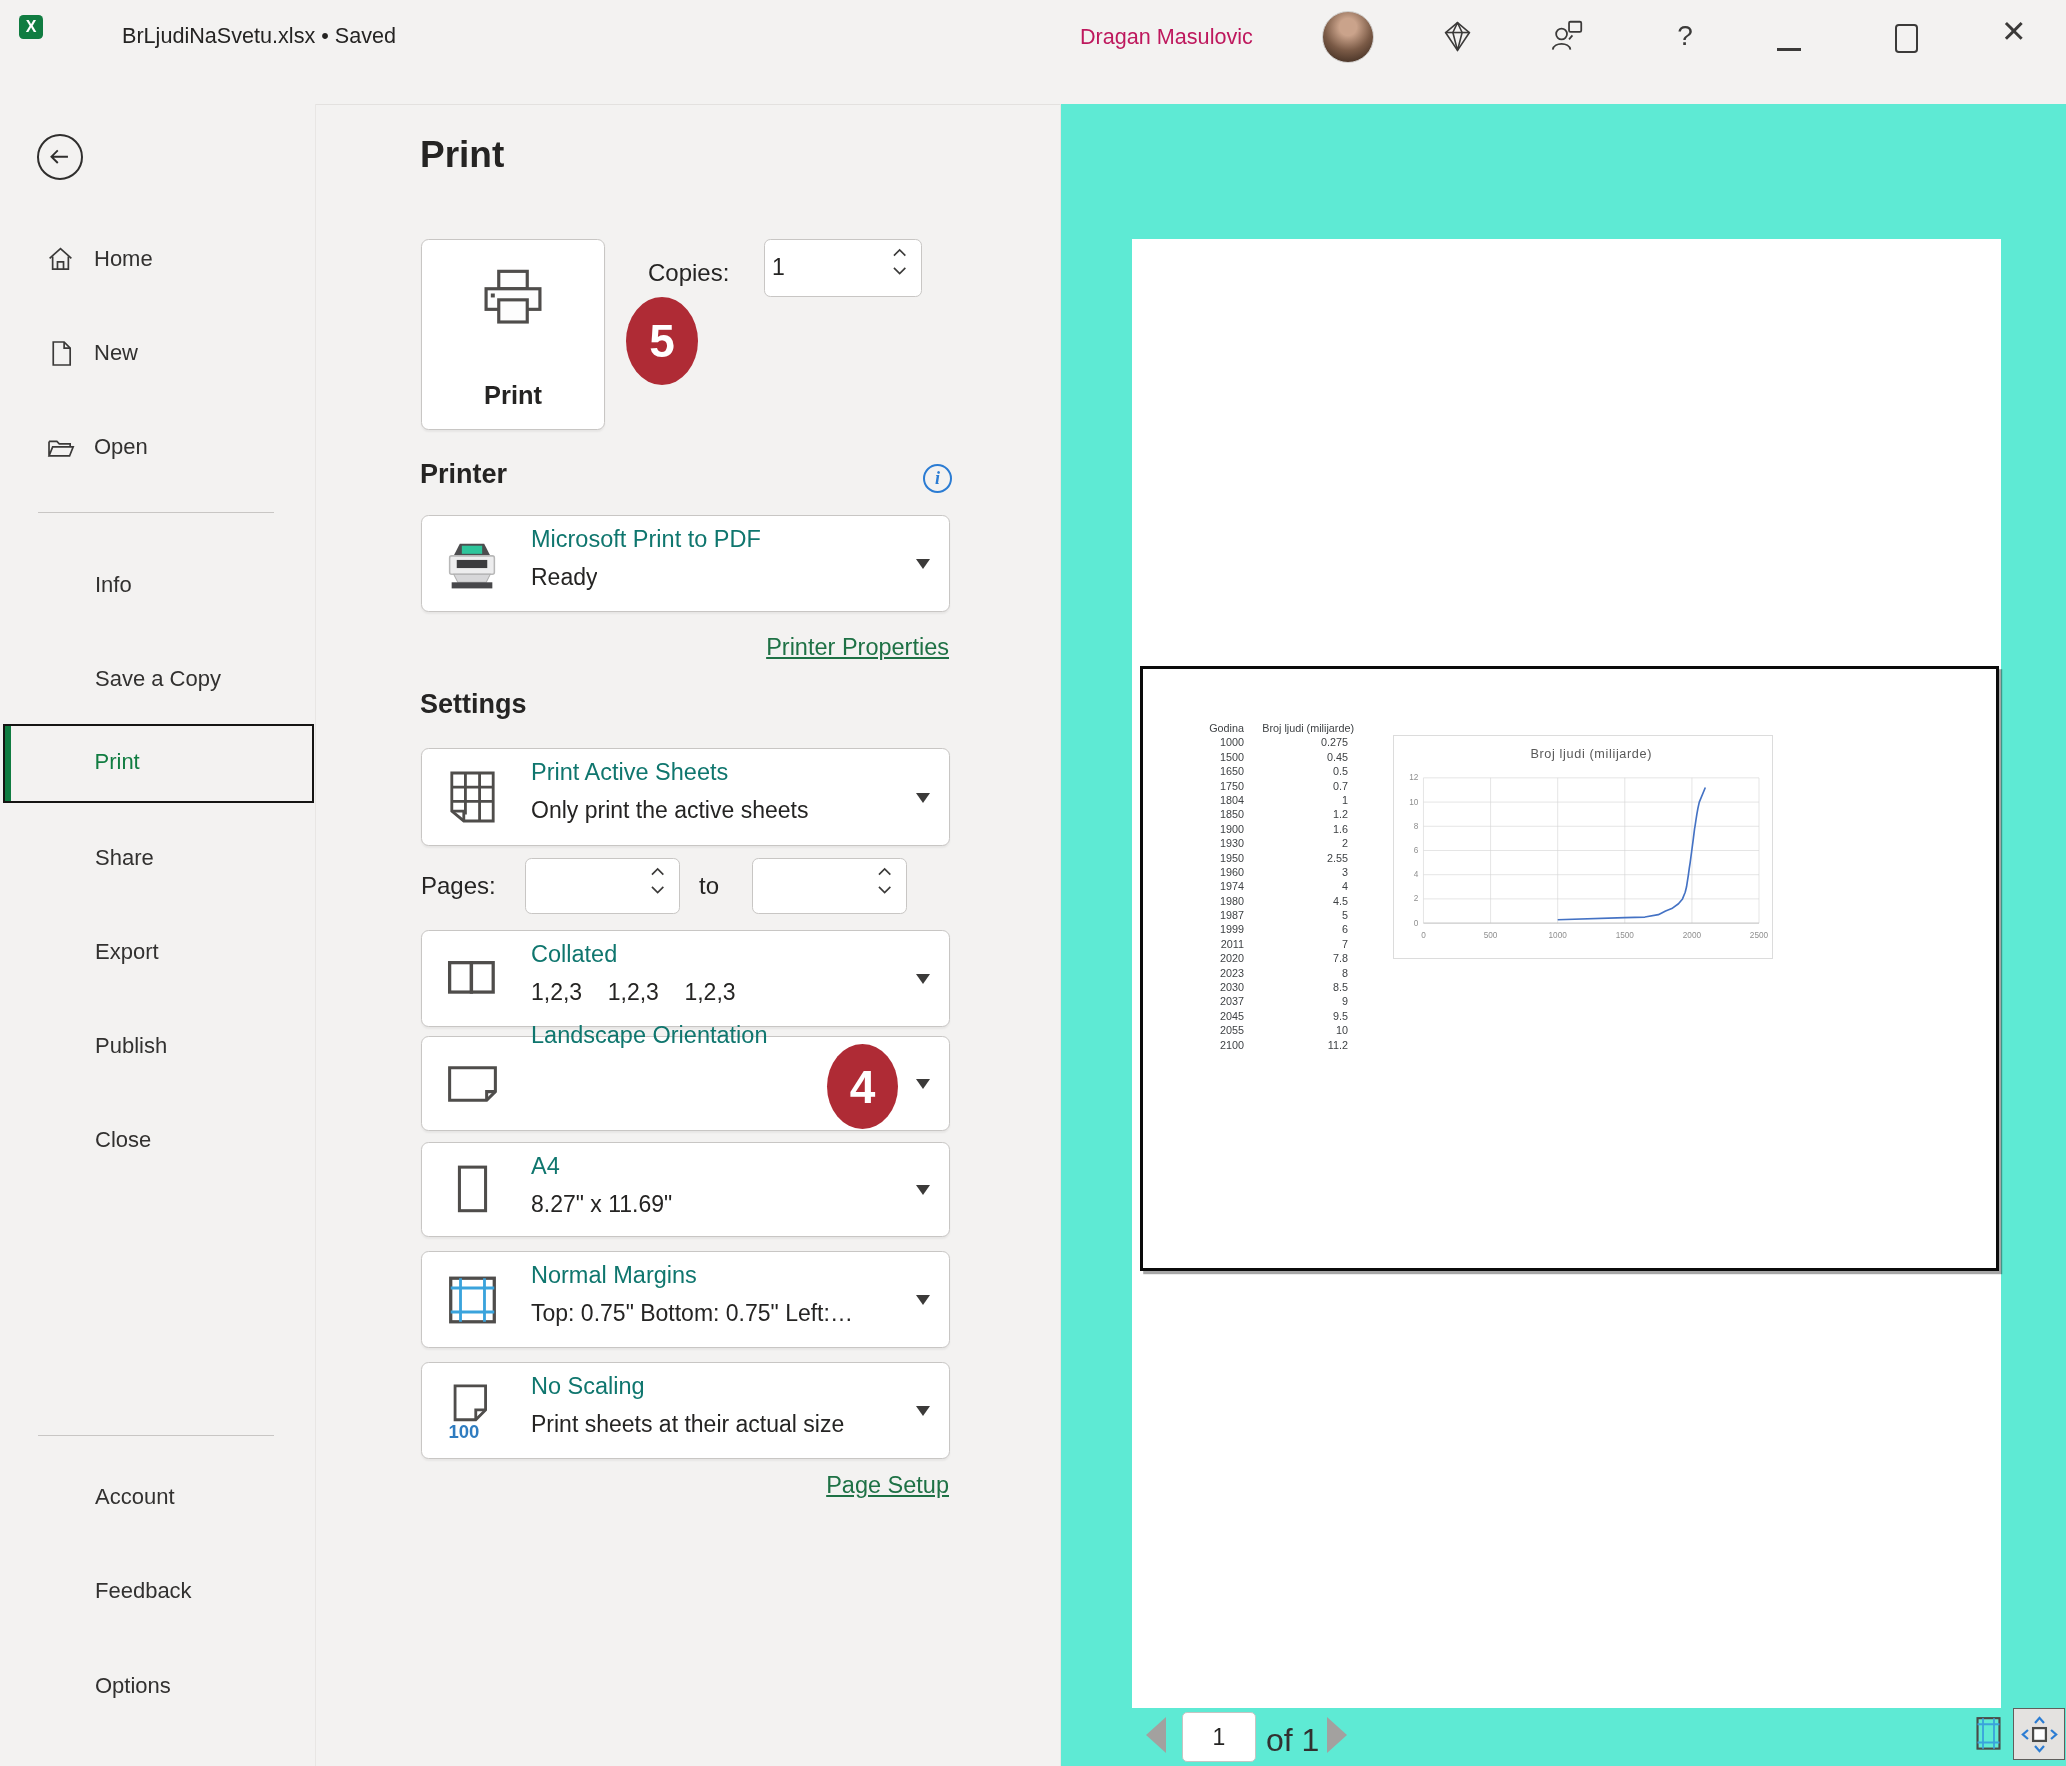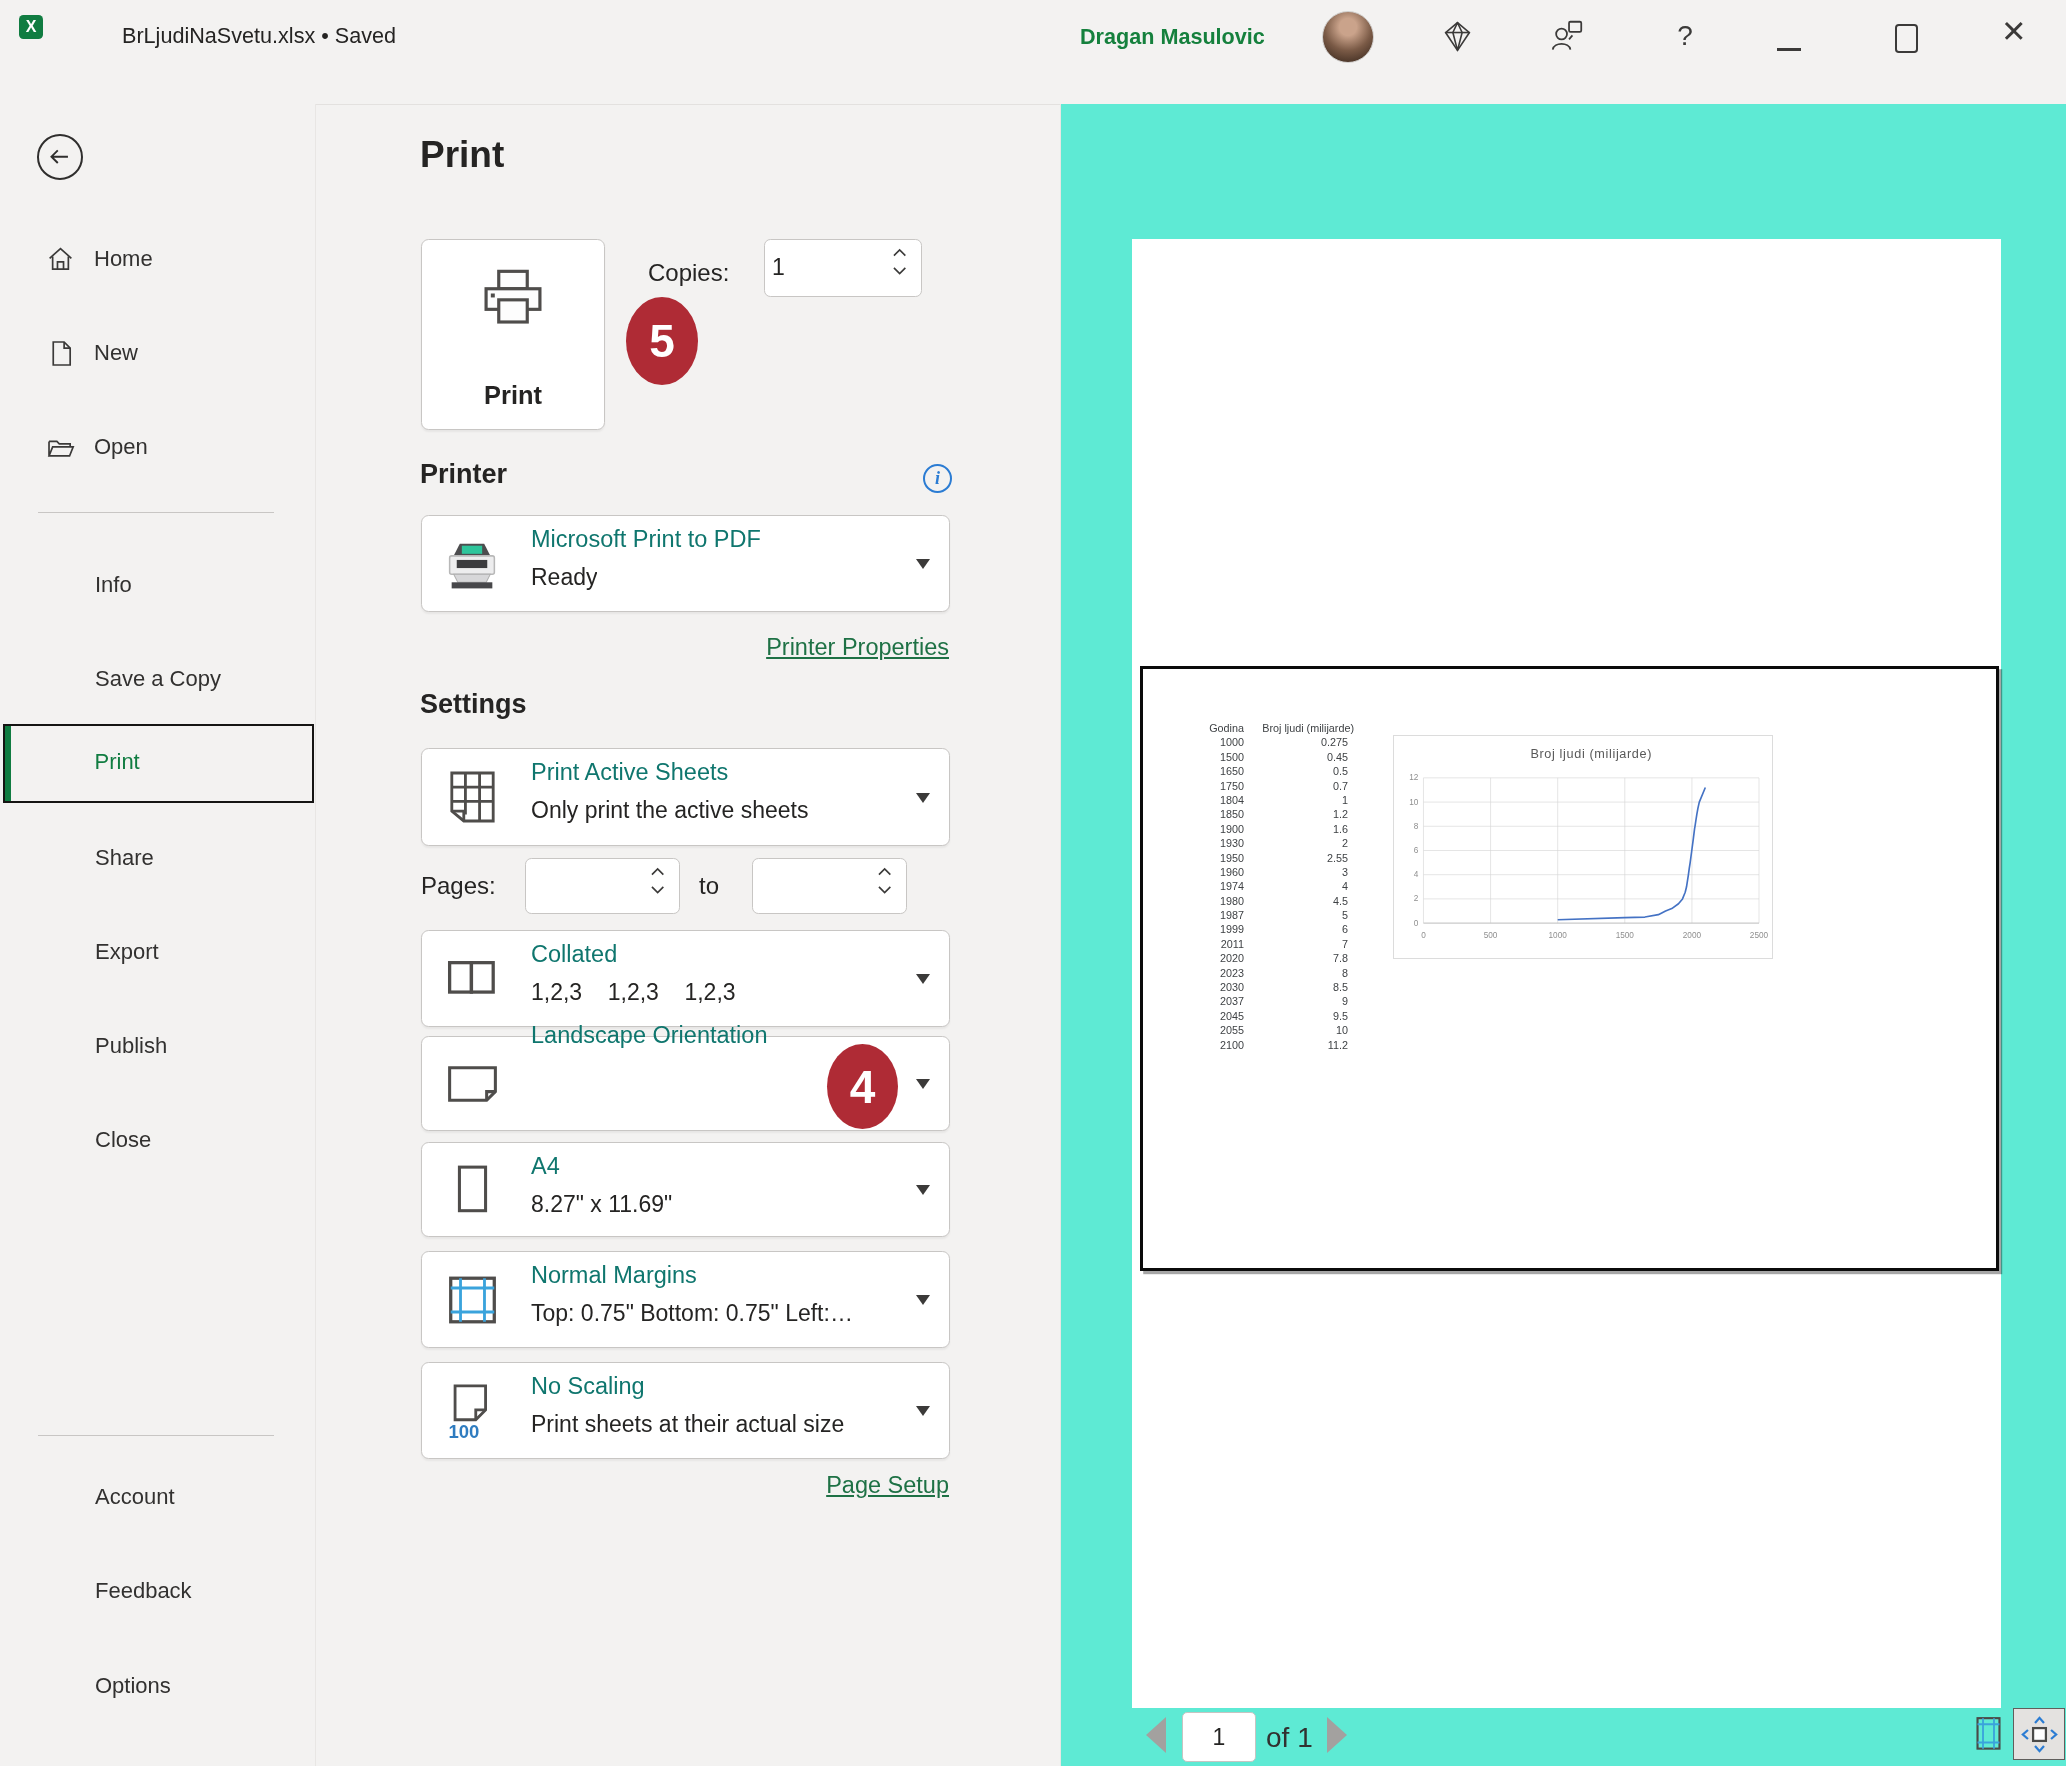--- a/index.html
+++ b/index.html
@@ -11,21 +11,21 @@
   }
   #app{position:relative;width:2066px;height:1766px;background:#f3f2f1;}
   .abs{position:absolute;}
 
   
   #titlebar{left:0;top:0;width:2066px;height:104px;background:#f3f2f1;}
   .app-icon{left:19px;top:15.3px;width:24px;height:24px;border-radius:4.4px;
     background:var(--accent-green,#107C41);color:#fff;font-weight:bold;font-size:16px;
     display:flex;align-items:center;justify-content:center;}
   .doc-title{left:122px;top:23px;font-size:21.6px;color:#252423;}
-  .user-name{left:1080px;top:24px;font-size:21.6px;color:#15803d;font-weight:bold;}
+  .user-name{left:1080px;top:24px;font-size:21.6px;color:#be185d;}
   .avatar{left:1322px;top:11.4px;width:50px;height:50px;border-radius:50%;
     background:radial-gradient(circle at 50% 30%,#caa38b 20%,#7a5a46 55%,#2f2017 100%);
     border:0.6px solid #d0cecc;}
   .tb-icon{top:16.5px;width:38px;height:39px;display:flex;align-items:center;justify-content:center;}
   .tb-glyph{font-size:28px;font-weight:300;color:#3b3a39;}
   .win-min{left:1777px;top:48px;width:24px;height:2.5px;background:#3b3a39;}
   .win-max{left:1895px;top:24px;width:19px;height:25.4px;border:2.5px solid #3b3a39;border-radius:3.8px;}
   .win-close{left:2001px;top:14px;font-size:30.5px;font-weight:200;color:#3b3a39;}
   .hairline-top{left:316px;top:104px;width:1750px;height:1.3px;background:#e3e1df;}
 
@@ -95,21 +95,21 @@
   .ptable{position:absolute;left:62px;top:52px;font-size:10.8px;color:#3f4245;}
   .prow{display:flex;height:14.4px;line-height:14.4px;}
   .prow .c1{width:39px;text-align:right;}
   .prow .c2{width:104px;text-align:right;}
   .prow.phead .c2{width:110px;}
   .pchart{position:absolute;left:250px;top:66px;width:378px;height:222px;background:#fff;border:0.6px solid #dcdcdc;box-sizing:content-box;}
   
   .pager-prev{left:85px;top:1613px;width:0;height:0;border-top:18px solid transparent;border-bottom:18px solid transparent;border-right:20.3px solid #a3a19f;}
   .pager-input{left:121px;top:1608px;width:74px;height:50px;background:#fff;border:1.3px solid #c6c4c2;border-radius:5.1px;
     box-sizing:border-box;font-size:23px;font-family:inherit;text-align:center;color:#252423;outline:none;}
-  .pager-of{left:205px;top:1618px;font-size:28px;color:#323130;}
+  .pager-of{left:205px;top:1618px;font-size:32px;color:#323130;}
   .pager-next{left:266px;top:1613px;width:0;height:0;border-top:18px solid transparent;border-bottom:18px solid transparent;border-left:20.3px solid #a3a19f;}
   .pv-btn{top:1604px;width:50px;height:51px;display:flex;align-items:center;justify-content:center;box-sizing:border-box;}
   .pv-btn-margins{left:902px;}
   .pv-btn-zoom{left:952px;width:52px;height:52px;border:1.9px solid #605e5c;background:#e4e2e0;}
 </style>
 </head>
 <body>
 
 <div id="app">
 

